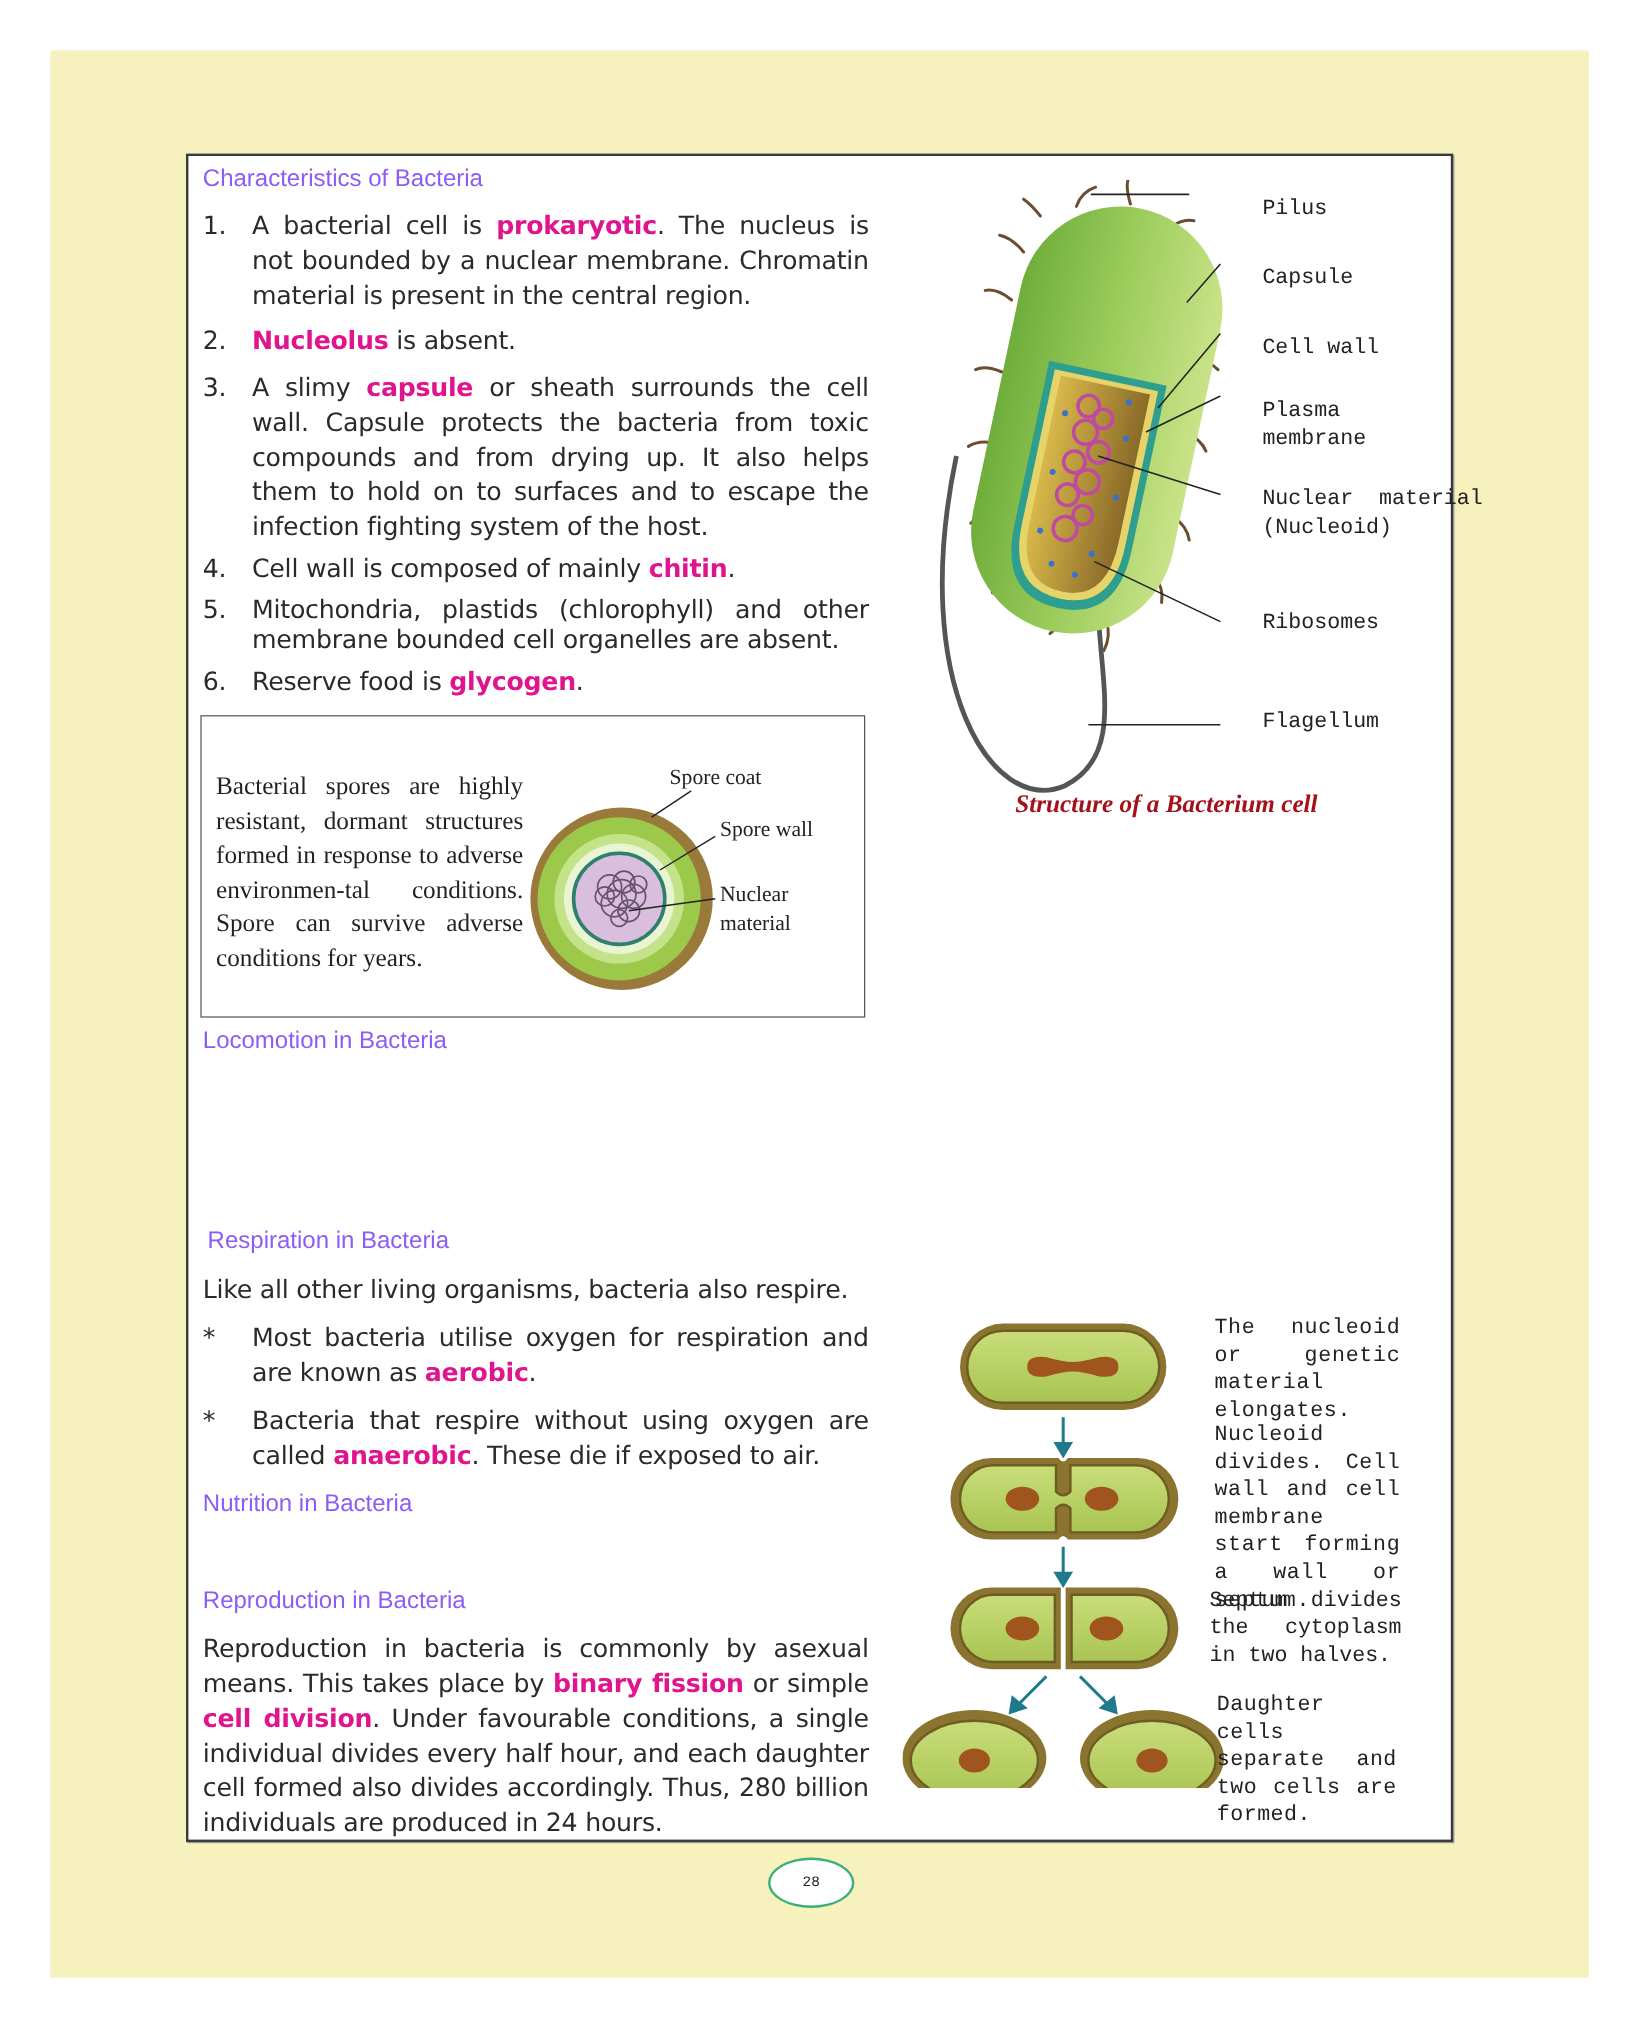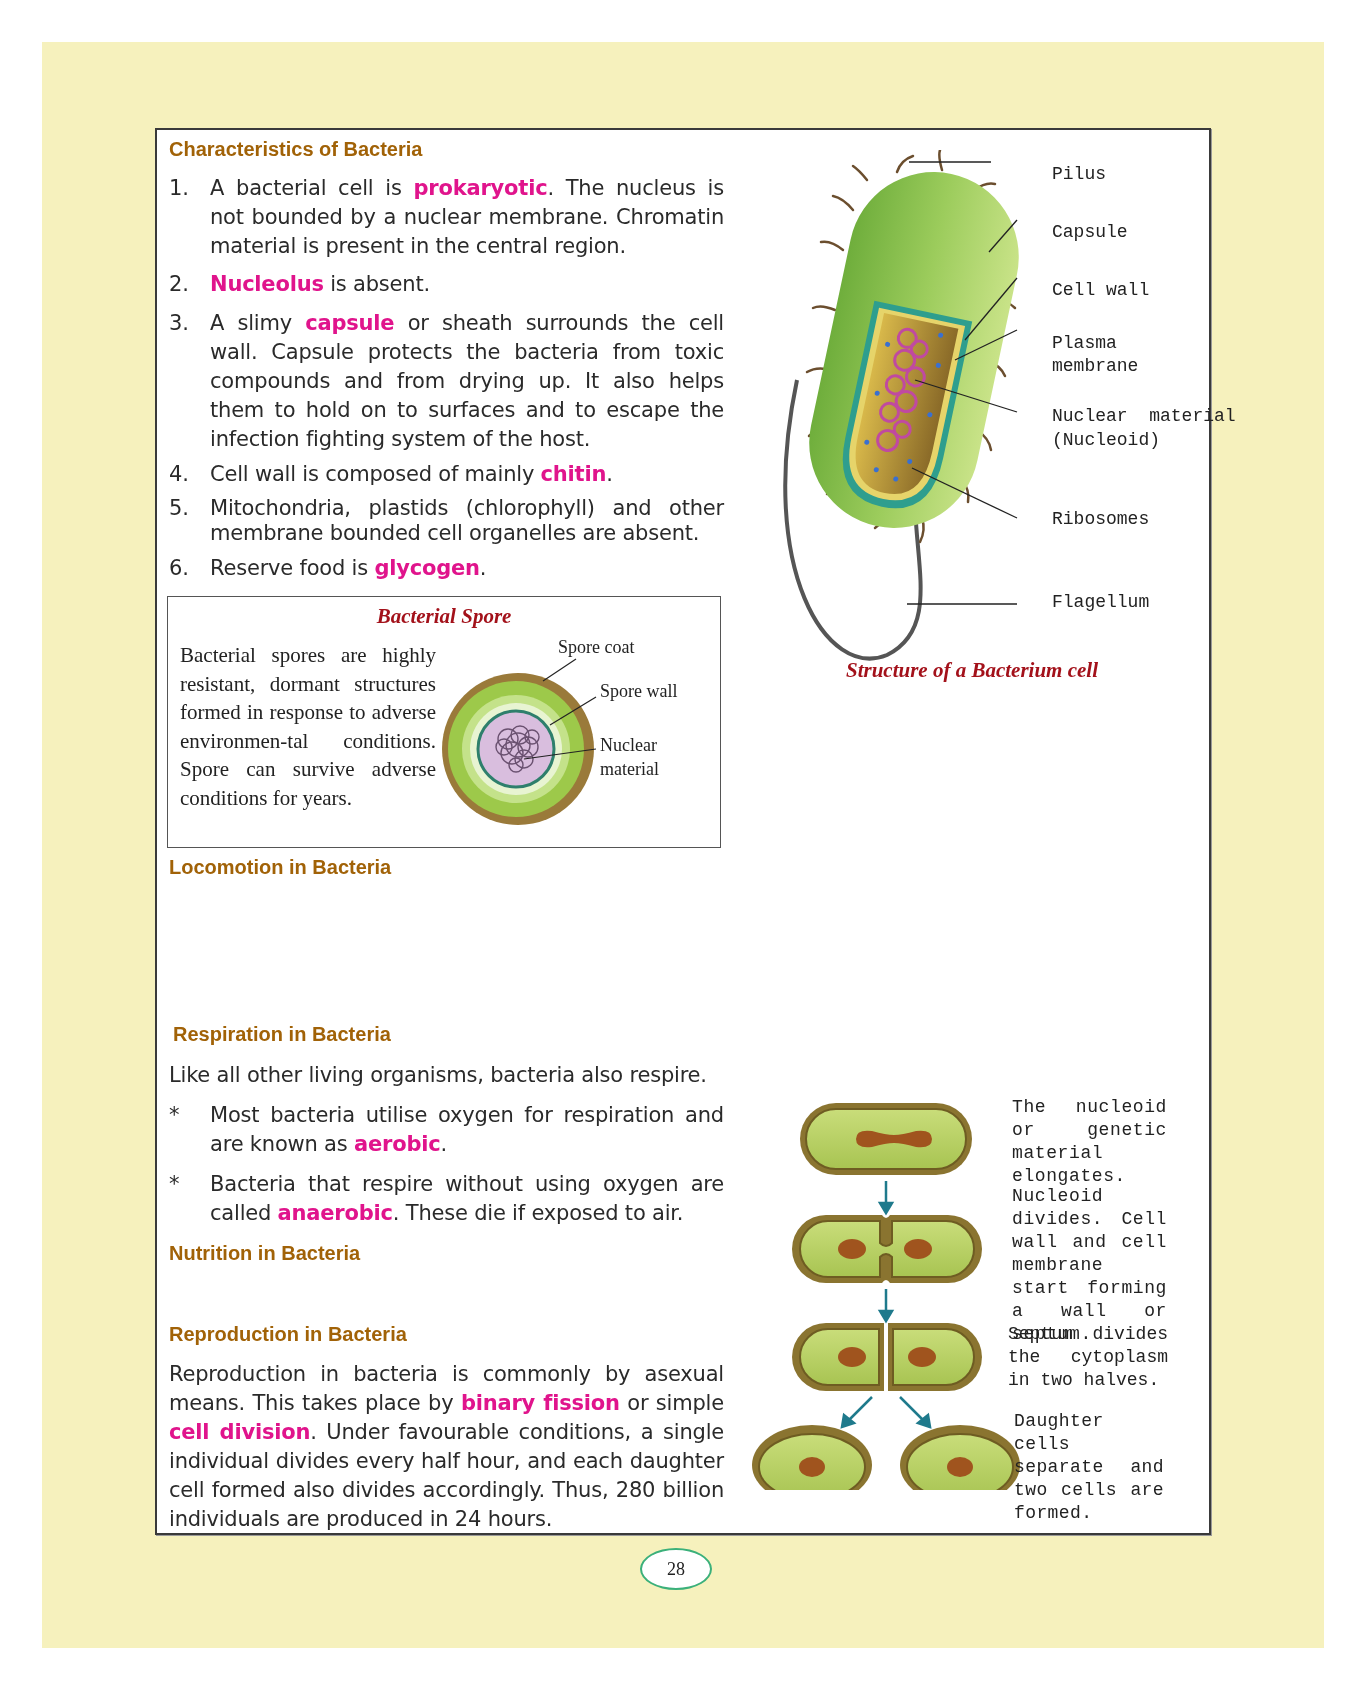--- a/index.html
+++ b/index.html
@@ -1,30 +1,30 @@
 <!DOCTYPE html>
 <html><head>
 <meta charset="utf-8">
 <style>
   html, body { margin:0; padding:0; }
   body { width:1366px; height:1690px; background:#ffffff; position:relative; overflow:hidden; font-family:"Liberation Sans", sans-serif; }
   .page-bg { position:absolute; left:42px; top:42px; width:1282px; height:1606px; background:#f6f1bd; }
   .content-box { position:absolute; left:155px; top:128px; width:1052px; height:1403px; background:#fff; border:2px solid #3a3a3a; box-shadow:1px 1px 0 #999; }
   .abs { position:absolute; }
-  .heading { color:#a16207; font-weight:bold; font-size:20px; font-family:"Liberation Sans", sans-serif; }
+  .heading { color:#8b5cf6; font-weight:normal; font-size:20px; font-family:"Liberation Sans", sans-serif; }
   .body-text { color:#2a2a2a; font-size:21px; line-height:29px; font-family:"DejaVu Sans", sans-serif; letter-spacing:-0.2px; text-align:justify; }
   .hl { color:#e0148c; font-weight:bold; }
   .list-item { position:absolute; left:12px; width:555px; }
   .list-num { position:absolute; left:0; top:0; }
   .list-txt { position:absolute; left:41px; width:514px; }
   .serif { font-family:"Liberation Serif", serif; color:#222; }
   .caption { font-family:"Liberation Serif", serif; font-style:italic; font-weight:bold; color:#a3111a; font-size:21px; }
   .label { font-family:Liberation Mono, monospace; color:#222; font-size:18px; line-height:23px; }
   .spore-box { position:absolute; left:10px; top:466px; width:552px; height:250px; border:1.5px solid #555; }
-  .page-num { position:absolute; left:640px; top:1548px; width:68px; height:38px; border:2px solid #3bb07a; border-radius:50%; background:#fff; text-align:center; line-height:38px; font-size:18px; color:#222; font-family:Liberation Serif, serif; }
+  .page-num { position:absolute; left:640px; top:1548px; width:68px; height:38px; border:2px solid #3bb07a; border-radius:50%; background:#fff; text-align:center; line-height:38px; font-size:12px; color:#222; font-family:Liberation Mono, monospace; }
   svg text { font-family:"Liberation Serif", serif; }
 </style>
 </head>
 <body>
 
 <div class="page-bg"></div>
 
 <div class="content-box">
 
   <div class="abs heading" style="left:12px; top:8px;">Characteristics of Bacteria</div>
@@ -50,21 +50,20 @@
       <span class="list-num">5.</span>
       <span class="list-txt"><span>Mitochondria, plastids (chlorophyll) and other membrane bounded cell organelles are absent.</span></span>
     </div>
     <div class="list-item" style="top:424px;">
       <span class="list-num">6.</span>
       <span class="list-txt"><span>Reserve food is </span><span class="hl">glycogen</span><span>.</span></span>
     </div>
   </div>
 
   <div class="spore-box">
-    <div class="abs caption" style="left:0; width:552px; text-align:center; top:7px;">Bacterial Spore</div>
     <div class="abs serif" style="left:12px; top:44px; width:256px; font-size:21px; line-height:28.5px; text-align:justify;">Bacterial spores are highly resistant, dormant structures formed in response to adverse environmen-tal conditions. Spore can survive adverse conditions for years.</div>
     <svg class="abs" style="left:260px; top:30px;" width="292" height="220">
       <circle cx="90" cy="122" r="76" fill="#9a7a3a"></circle>
       <circle cx="88" cy="122" r="68" fill="#9dc94a"></circle>
       <circle cx="88" cy="122" r="54" fill="#c4e28a"></circle>
       <circle cx="88" cy="122" r="46" fill="#e8f4d2"></circle>
       <circle cx="88" cy="122" r="38" fill="#d9bede" stroke="#2e7f6c" stroke-width="3"></circle>
       <g stroke="#6a5170" stroke-width="1.4" fill="none">
         <circle cx="80" cy="112" r="10"></circle>
           <circle cx="92" cy="108" r="9"></circle>

